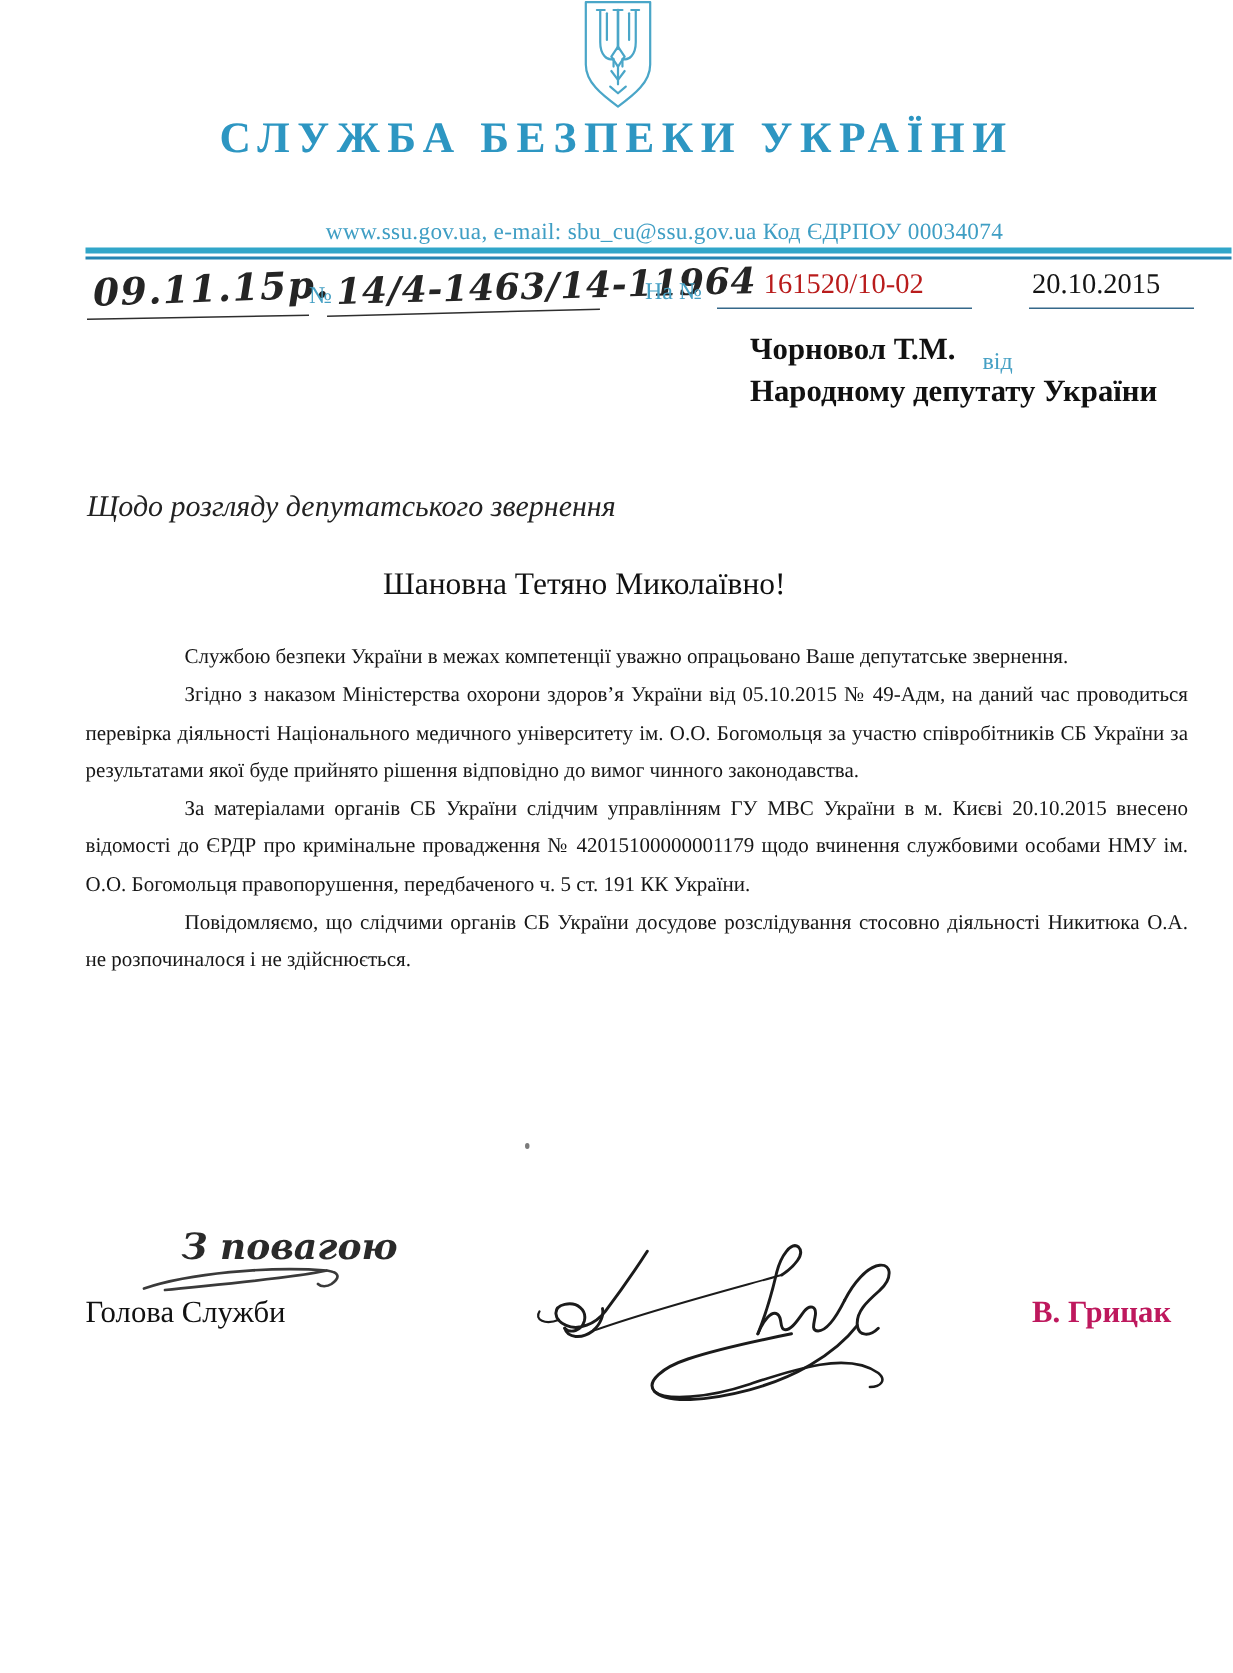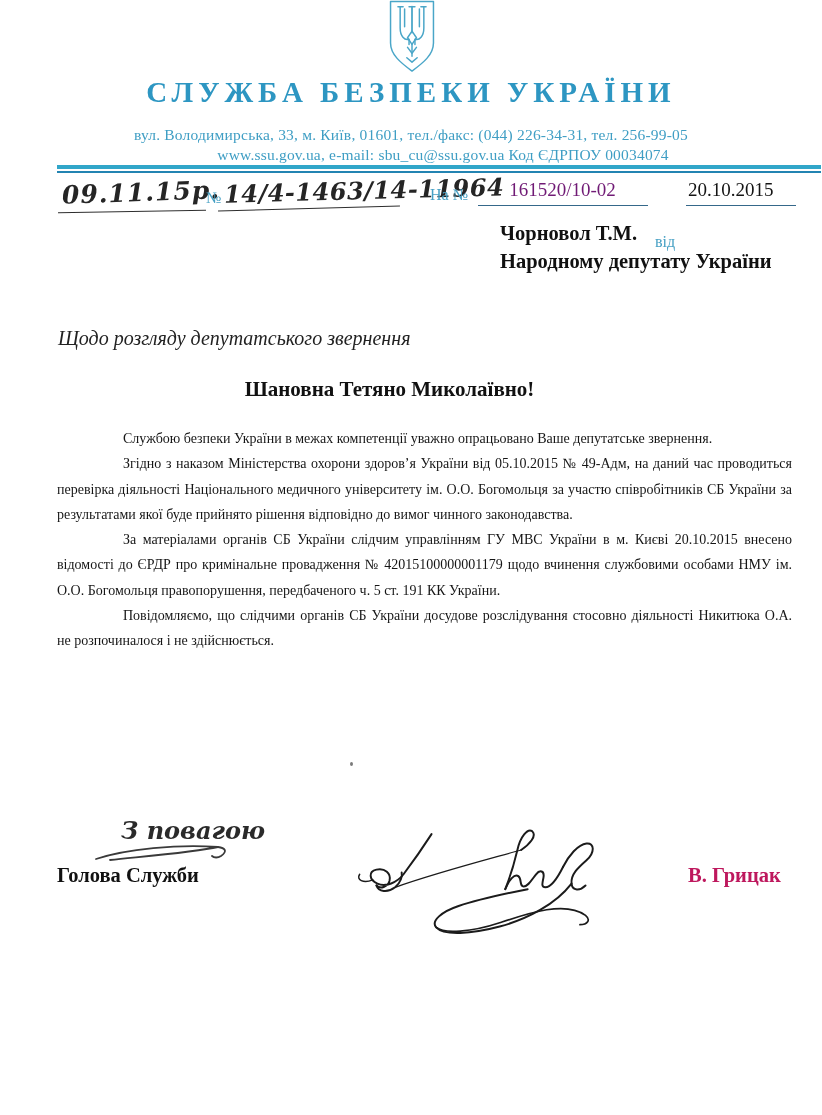--- a/index.html
+++ b/index.html
@@ -32,44 +32,44 @@
   .hand{
     font-family:"DejaVu Serif","Liberation Serif",serif;
     font-style:italic;font-weight:600;color:#252525;
   }
   .hw-date{position:absolute;left:62px;top:178px;font-size:25px;transform:rotate(-2deg);letter-spacing:1px;}
   .no-label{position:absolute;left:206px;top:189px;font-size:16px;color:#46a0c4;}
   .hw-number{position:absolute;left:224px;top:176px;font-size:24px;transform:rotate(-1.5deg);letter-spacing:.5px;}
   .hw-underline1{position:absolute;left:58px;top:211px;width:148px;height:0;border-top:1.6px solid #2e2e2e;transform:rotate(-1deg);}
   .hw-underline2{position:absolute;left:218px;top:208px;width:182px;height:0;border-top:1.6px solid #2e2e2e;transform:rotate(-1.5deg);}
   .nano-label{position:absolute;left:430px;top:186px;font-size:16px;color:#46a0c4;}
-  .in-number{position:absolute;left:480px;top:179px;width:165px;text-align:center;font-size:19px;color:#701a75;}
+  .in-number{position:absolute;left:480px;top:179px;width:165px;text-align:center;font-size:19px;color:#b91c1c;}
   .in-underline1{position:absolute;left:478px;top:205px;width:170px;height:0;border-top:1.6px solid #35688a;}
   .vid-label{position:absolute;left:655px;top:188px;font-size:16px;color:#46a0c4;margin-top:45px;}
   .in-date{position:absolute;left:688px;top:179px;width:106px;text-align:left;font-size:19px;color:#141414;}
   .in-underline2{position:absolute;left:686px;top:205px;width:110px;height:0;border-top:1.6px solid #35688a;}
 
   
   .recipient{position:absolute;left:500px;top:219px;font-size:20.5px;font-weight:bold;line-height:28px;color:#111;}
   .subject{position:absolute;left:58px;top:327px;font-size:20px;font-style:italic;color:#222;text-align:right;}
-  .salutation{position:absolute;left:0;top:377px;width:779px;text-align:center;font-size:21px;font-weight:bold;color:#111;}
+  .salutation{position:absolute;left:0;top:377px;width:779px;text-align:center;font-size:21px;font-weight:normal;color:#111;}
 
   
   .body-text{
     position:absolute;left:57px;top:426px;width:735px;
     font-size:14px;line-height:25.3px;color:#161616;
     text-align:justify;
   }
   .body-text p{margin:0;text-indent:66px;}
   .artifact-dot{position:absolute;left:350px;top:762px;width:3px;height:4px;background:#5a5a5a;border-radius:50%;opacity:.8;}
 
   
   .valediction{position:absolute;left:121px;top:816px;font-size:24px;color:#2a2a2a;}
   .flourish{position:absolute;left:92px;top:840px;width:142px;height:24px;}
-  .signer-title{position:absolute;left:57px;top:864px;font-size:20.5px;font-weight:bold;color:#111;}
+  .signer-title{position:absolute;left:57px;top:864px;font-size:20.5px;font-weight:normal;color:#111;}
   .signature{position:absolute;left:338px;top:822px;width:286px;height:140px;}
   .signer-name{position:absolute;left:688px;top:864px;font-size:20.5px;font-weight:bold;color:#be185d;}
 </style>
 </head>
 <body>
 
 <div class="page">
 
   <div class="emblem">
     <svg width="54" height="74" viewBox="0 0 70 100" fill="none" stroke="#4aa6c8" stroke-width="2" stroke-linecap="round" stroke-linejoin="round">
@@ -81,21 +81,20 @@
       <path d="M25,12 V36"></path>
       <path d="M45,12 V36"></path>
       <path d="M16,9 H23 M31,9 H39 M47,9 H54"></path>
       <path d="M29,64 L35,72 L41,64"></path>
       <path d="M35,60 V76"></path>
       <path d="M28,78 L35,84 L42,78"></path>
     </svg>
   </div>
 
   <div class="org-name">СЛУЖБА БЕЗПЕКИ УКРАЇНИ</div>
-  <div class="addr addr1">вул. Володимирська, 33, м. Київ, 01601,  тел./факс: (044) 226-34-31,  тел. 256-99-05</div>
   <div class="addr addr2">www.ssu.gov.ua,  e-mail: sbu_cu@ssu.gov.ua  Код ЄДРПОУ 00034074</div>
   <div class="rule-thick"></div>
   <div class="rule-thin"></div>
 
   <div class="hand hw-date">09.11.15р.</div>
   <div class="no-label">№</div>
   <div class="hand hw-number">14/4-1463/14-11964</div>
   <div class="hw-underline1"></div>
   <div class="hw-underline2"></div>
   <div class="nano-label">На №</div>

